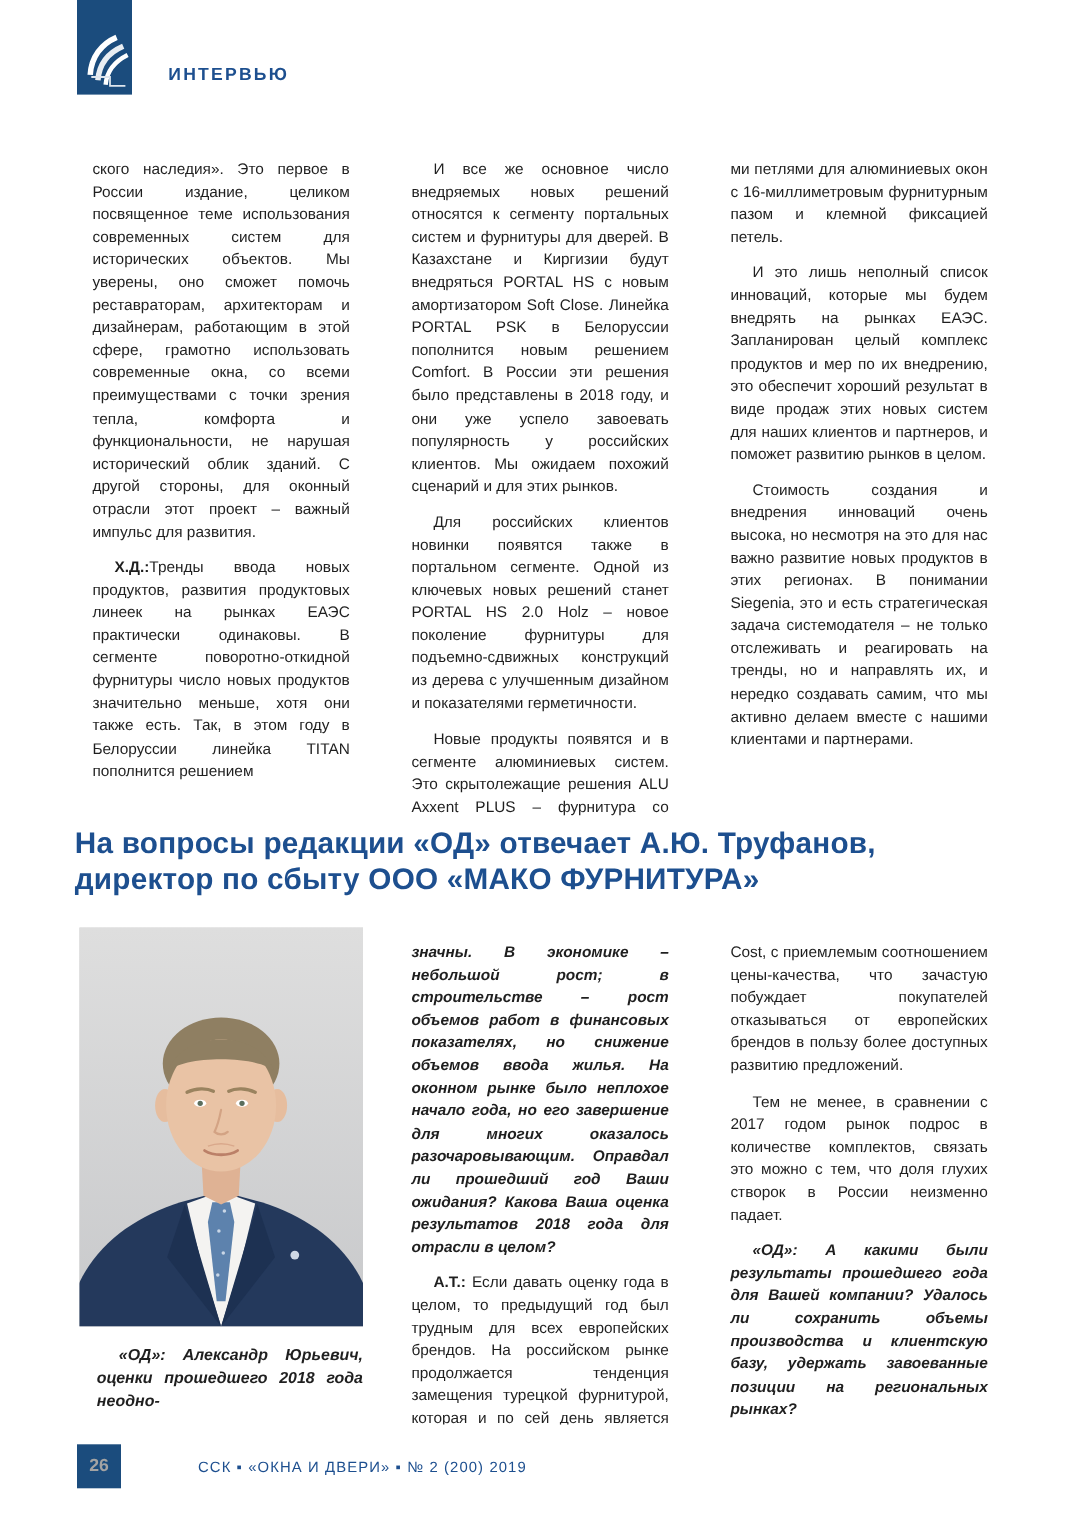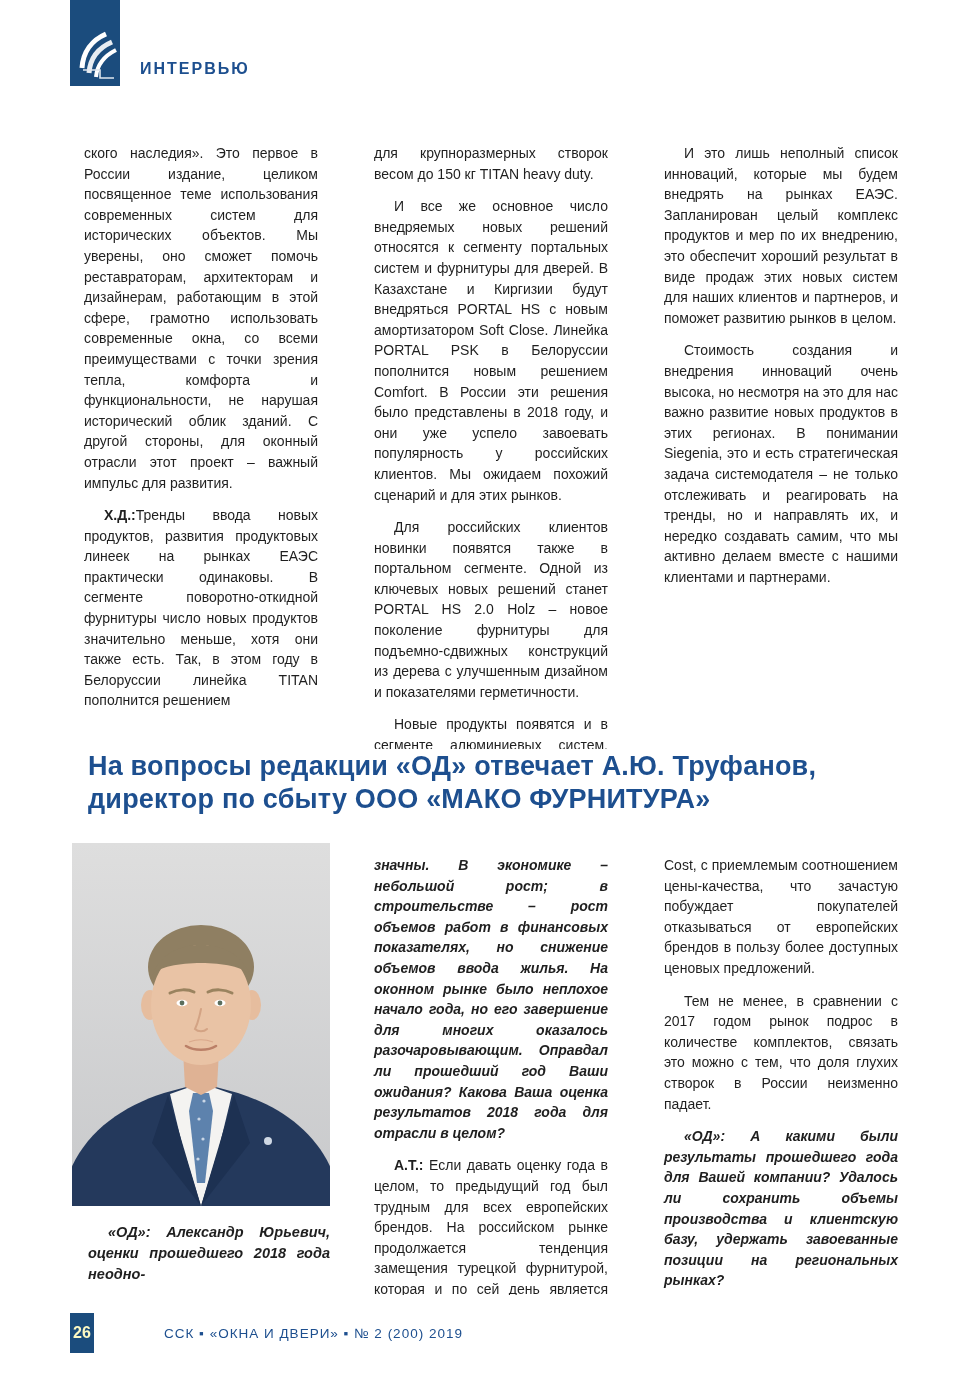--- a/index.html
+++ b/index.html
@@ -5,51 +5,51 @@
   html,body{margin:0;padding:0;}
   body{
     width:980px;height:1385px;background:#ffffff;position:relative;
     font-family:"Liberation Sans", sans-serif;color:var(--body-text,#1f1f1f);
     overflow:hidden;
   }
   
   .logo{position:absolute;left:70px;top:0;width:50px;height:86px;background:var(--logo-navy,#1b4c7d);}
   .logo svg{position:absolute;left:0;top:0;}
   .section-label{
-    position:absolute;left:140px;top:60px;
+    position:absolute;left:153px;top:60px;
     font-size:16px;font-weight:bold;letter-spacing:2px;color:var(--brand-blue,#1d4f8f);
   }
   
   .cols{position:absolute;left:72px;width:838px;display:flex;gap:32px;}
   .cols-top{top:131px;height:618px;overflow:hidden;}
   .cols-bottom{top:843px;height:452px;overflow:hidden;}
   .col{width:258px;flex:0 0 258px;}
   .para{font-size:14px;line-height:20.6px;text-align:justify;margin:12px;}
   .indent{text-indent:20px;}
   .q{font-style:italic;font-weight:bold;}
   .q.blue{color:var(--brand-blue,#1d4f8f);}
   .q.dark{color:var(--body-text,#1f1f1f);}
   .spk{font-weight:bold;}
   
   .headline{
-    position:absolute;left:88px;top:750px;width:870px;margin:0;
+    position:absolute;left:68px;top:750px;width:870px;margin:0;
     font-size:27px;line-height:33px;font-weight:bold;color:var(--brand-blue,#1d4f8f);
     white-space:pre-line;letter-spacing:0.2px;
   }
   
   figure{margin:0;}
   .photo-frame{width:258px;height:363px;overflow:hidden;background:#d7d7d7;}
   .caption{
     margin-top:16px;font-size:14.5px;line-height:21px;
     font-weight:bold;font-style:italic;text-align:justify;text-indent:20px;margin-left:16px;
   }
   
   .footer{position:absolute;left:70px;top:1312px;width:840px;height:42px;display:flex;align-items:center;}
   .page-num{
-    width:24px;height:40px;background:var(--logo-navy,#1b4c7d);color:#fef9c3;
+    width:40px;height:40px;background:var(--logo-navy,#1b4c7d);color:#a3a3a3;
     font-weight:bold;font-size:16px;display:flex;align-items:center;justify-content:center;
   }
   .journal-line{
     margin-left:70px;font-size:13.5px;letter-spacing:1px;color:var(--brand-blue,#1d4f8f);
   }
 </style>
 </head>
 <body>
 
 <div class="logo">
@@ -63,26 +63,26 @@
   </span>
 </div>
 <div class="section-label">ИНТЕРВЬЮ</div>
 
 <section class="cols cols-top">
   <div class="col">
     <p class="para">ского наследия». Это первое в России издание, целиком посвященное теме использования современных систем для исторических объектов. Мы уверены, оно сможет помочь реставраторам, архитекторам и дизайнерам, работающим в этой сфере, грамотно использовать современные окна, со всеми преимуществами с точки зрения тепла, комфорта и функциональности, не нарушая исторический облик зданий. С другой стороны, для оконный отрасли этот проект – важный импульс для развития.</p>
     <p class="para indent"><b class="spk">Х.Д.:</b><span>Тренды ввода новых продуктов, развития продуктовых линеек на рынках ЕАЭС практически одинаковы. В сегменте поворотно-откидной фурнитуры число новых продуктов значительно меньше, хотя они также есть. Так, в этом году в Белоруссии линейка TITAN пополнится решением</span></p>
   </div>
   <div class="col">
-    <p class="para">для крупноразмерных створок весом до 150 кг TITAN heavy duty.</p>
     <p class="para indent">И все же основное число внедряемых новых решений относятся к сегменту портальных систем и фурнитуры для дверей. В Казахстане и Киргизии будут внедряться PORTAL HS с новым амортизатором Soft Close. Линейка PORTAL PSK в Белоруссии пополнится новым решением Comfort. В России эти решения было представлены в 2018 году, и они уже успело завоевать популярность у российских клиентов. Мы ожидаем похожий сценарий и для этих рынков.</p>
     <p class="para indent">Для российских клиентов новинки появятся также в портальном сегменте. Одной из ключевых новых решений станет PORTAL HS 2.0 Holz – новое поколение фурнитуры для подъемно-сдвижных конструкций из дерева с улучшенным дизайном и показателями герметичности.</p>
     <p class="para indent">Новые продукты появятся и в сегменте алюминиевых систем. Это скрытолежащие решения ALU Axxent PLUS – фурнитура со скрытыми петлями для алюминиевых окон с геометрией «Европаз» и TITAN Axxent 24 + Klembar ALU 16 – система со скрыты-</p>
   </div>
   <div class="col">
+    <p class="para">ми петлями для алюминиевых окон с 16-миллиметровым фурнитурным пазом и клемной фиксацией петель.</p>
     <p class="para indent">И это лишь неполный список инноваций, которые мы будем внедрять на рынках ЕАЭС. Запланирован целый комплекс продуктов и мер по их внедрению, это обеспечит хороший результат в виде продаж этих новых систем для наших клиентов и партнеров, и поможет развитию рынков в целом.</p>
     <p class="para indent">Стоимость создания и внедрения инноваций очень высока, но несмотря на это для нас важно развитие новых продуктов в этих регионах. В понимании Siegenia, это и есть стратегическая задача системодателя – не только отслеживать и реагировать на тренды, но и направлять их, и нередко создавать самим, что мы активно делаем вместе с нашими клиентами и партнерами.</p>
   </div>
 </section>
 
 <h1 class="headline">На вопросы редакции «ОД» отвечает А.Ю. Труфанов,
 директор по сбыту ООО «МАКО ФУРНИТУРА»</h1>
 
 <section class="cols cols-bottom">
   <div class="col">
@@ -136,21 +136,21 @@
         </svg>
       </div>
       <figcaption class="caption">«ОД»: Александр Юрьевич, оценки прошедшего 2018 года неодно-</figcaption>
     </figure>
   </div>
   <div class="col">
     <p class="para q dark">значны. В экономике – небольшой рост; в строительстве – рост объемов работ в финансовых показателях, но снижение объемов ввода жилья. На оконном рынке было неплохое начало года, но его завершение для многих оказалось разочаровывающим. Оправдал ли прошедший год Ваши ожидания? Какова Ваша оценка результатов 2018 года для отрасли в целом?</p>
     <p class="para indent"><b class="spk">А.Т.:</b><span> Если давать оценку года в целом, то предыдущий год был трудным для всех европейских брендов. На российском рынке продолжается тенденция замещения турецкой фурнитурой, которая и по сей день является более привлекательной для многих переработчиков. Нельзя не отметить возникновение новых игроков на фурнитурном рынке, в основном, в сегменте Low</span></p>
   </div>
   <div class="col">
-    <p class="para">Cost, с приемлемым соотношением цены-качества, что зачастую побуждает покупателей отказываться от европейских брендов в пользу более доступных ценовых предложений.</p>
+    <p class="para">Cost, с приемлемым соотношением цены-качества, что зачастую побуждает покупателей отказываться от европейских брендов в пользу более доступных развитию предложений.</p>
     <p class="para indent">Тем не менее, в сравнении с 2017 годом рынок подрос в количестве комплектов, связать это можно с тем, что доля глухих створок в России неизменно падает.</p>
     <p class="para indent q dark">«ОД»: А какими были результаты прошедшего года для Вашей компании? Удалось ли сохранить объемы производства и клиентскую базу, удержать завоеванные позиции на региональных рынках?</p>
     <p class="para indent"><b class="spk">А.Т.:</b><span> Прошедший год был для нашей компании очень важным: мы полностью вывели фурнитуру MULTI-TREND и перевели клиентов на фурнитуру нового поколения MULTI–MATIC.</span></p>
   </div>
 </section>
 
 <div class="footer">
   <div class="page-num">26</div>
   <div class="journal-line">ССК ▪ «ОКНА И ДВЕРИ» ▪ № 2 (200) 2019</div>
 </div>

